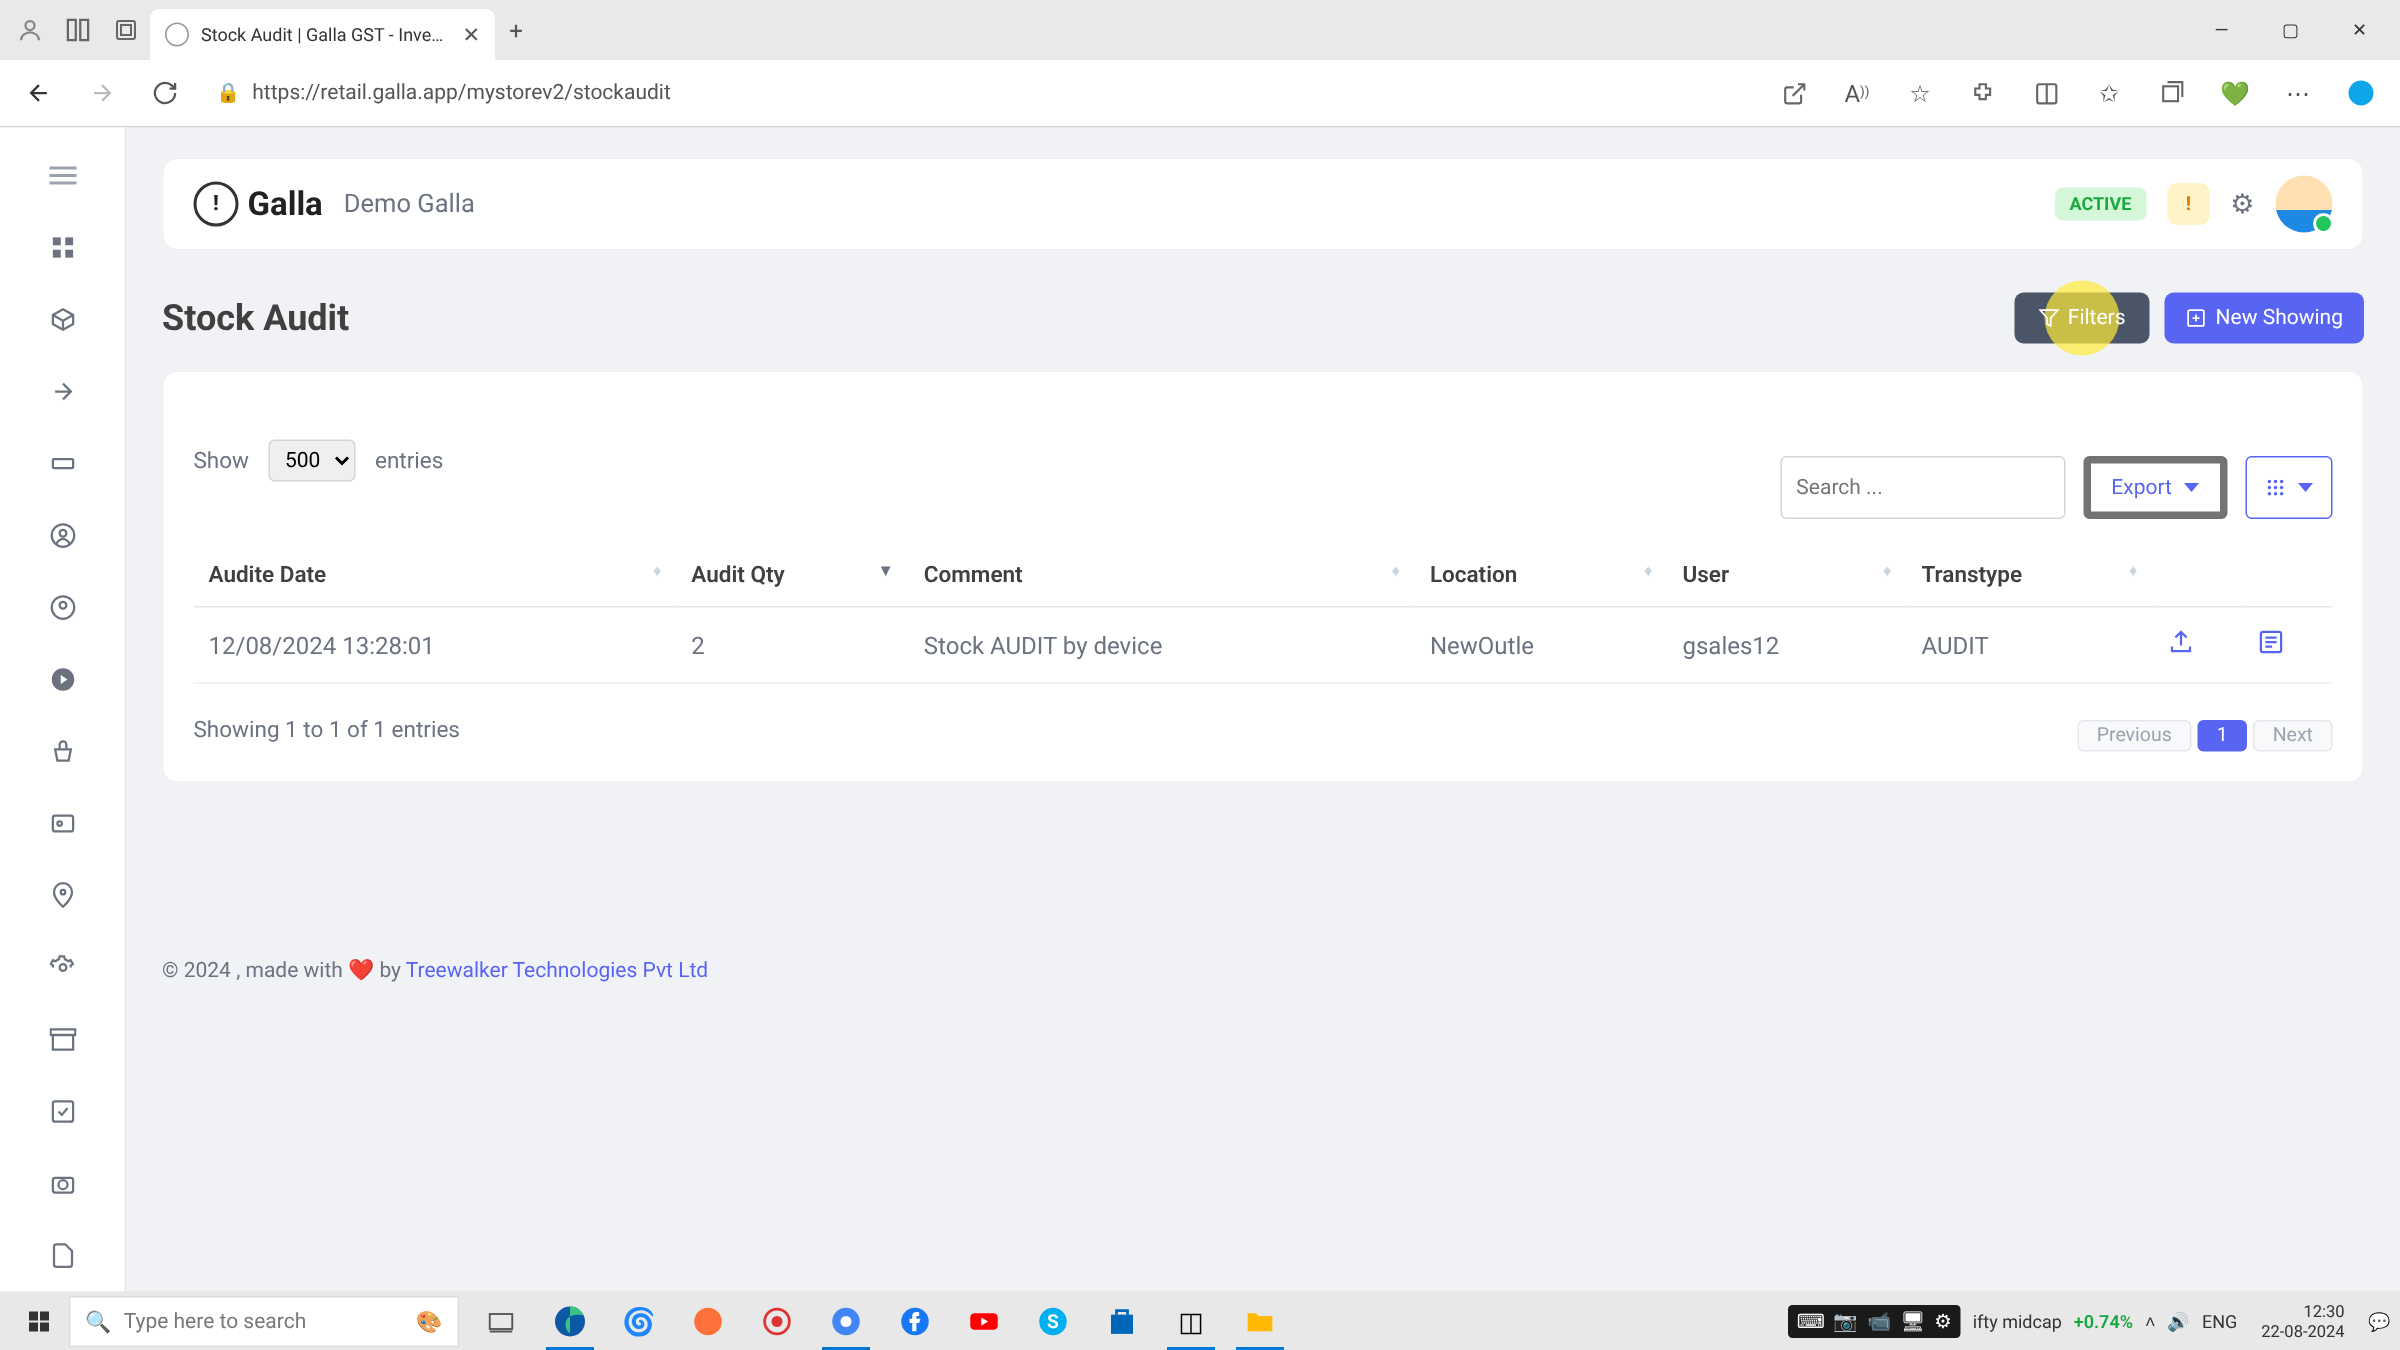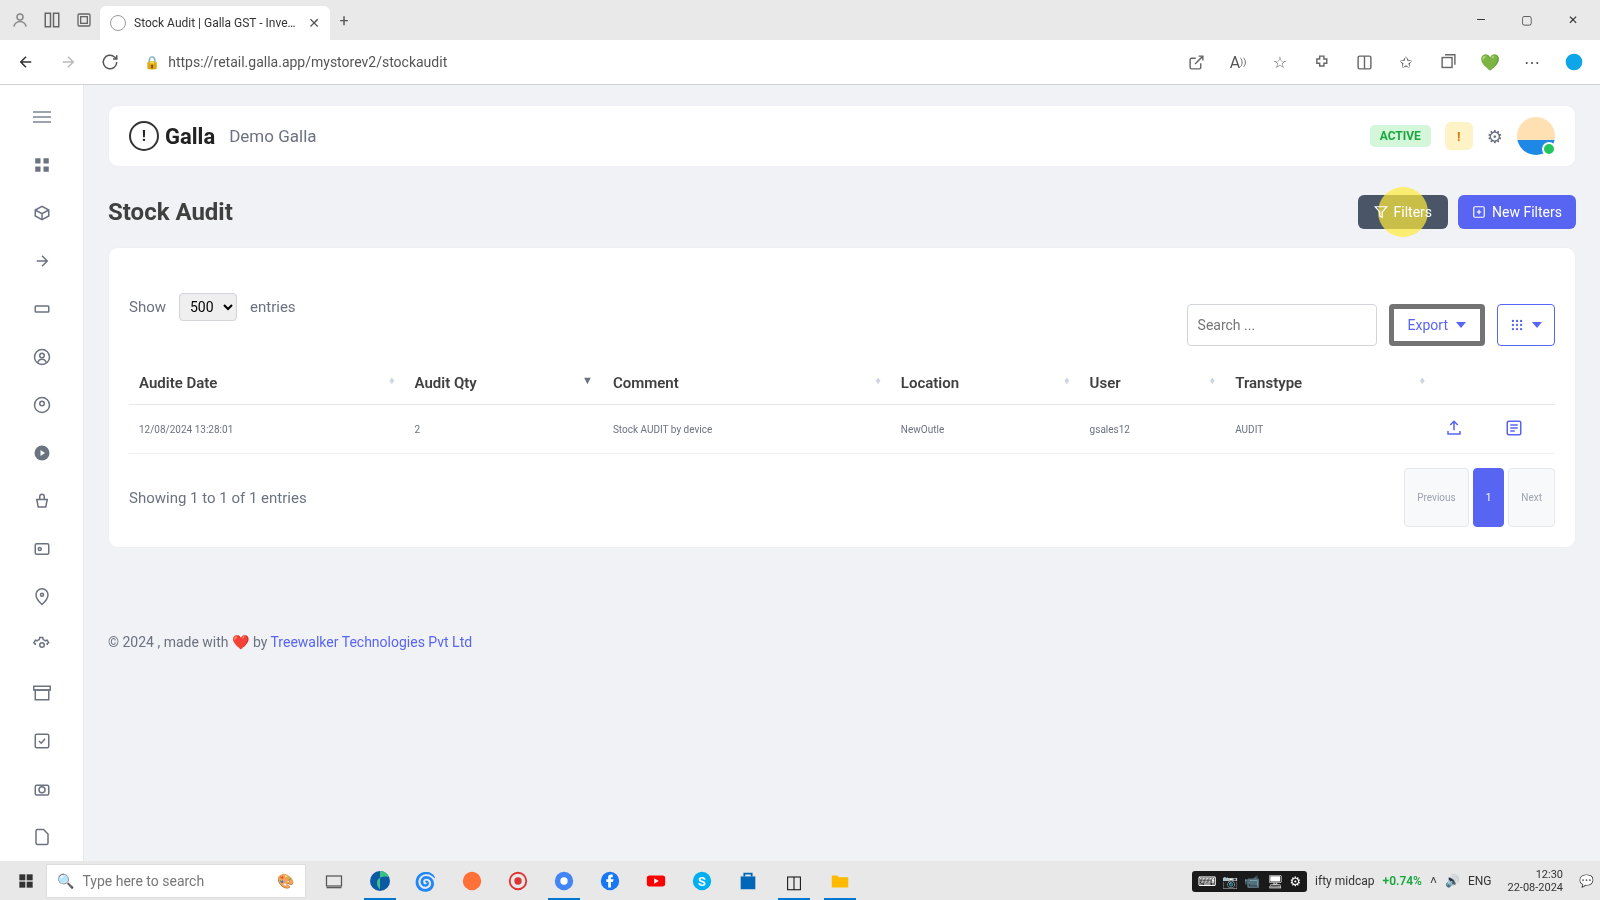--- a/index.html
+++ b/index.html
@@ -61,30 +61,30 @@
     .card-toolbar-right { margin-left: auto; display: flex; gap: 12px; margin-top: 36px; }
     .search-box { border: 1px solid #d1d5db; border-radius: 4px; padding: 8px 10px; width: 190px; font-size: 14px; color: #6b7280; }
     .btn-export { border: 5px solid #737373; background: #fff; color: #5865f2; padding: 8px 14px; border-radius: 4px; font-size: 14px; display: flex; align-items: center; gap: 8px; cursor: pointer; }
     .btn-view { border: 1px solid #5865f2; background: #fff; color: #5865f2; padding: 8px 12px; border-radius: 4px; display: flex; align-items: center; gap: 8px; cursor: pointer; }
     .triangle-down { width: 0; height: 0; border-left: 5px solid transparent; border-right: 5px solid transparent; border-top: 6px solid currentColor; }
 
     table { width: 100%; border-collapse: collapse; }
     th { text-align: left; color: #404040; font-weight: 600; font-size: 15px; padding: 12px 10px; border-bottom: 1px solid #e5e7eb; position: relative; }
     .sort-icon { position: absolute; right: 10px; color: #cbd5e0; font-size: 11px; }
     .sort-icon.active { color: #6b7280; }
-    td { padding: 14px 10px; font-size: 10px; color: #6b7280; border-bottom: 1px solid #eef0f3; }
+    td { padding: 14px 10px; font-size: 16px; color: #6b7280; border-bottom: 1px solid #eef0f3; }
     .row-action { color: #5865f2; cursor: pointer; }
 
     .table-footer { display: flex; align-items: center; margin-top: 14px; }
     .entries-info { color: #6b7280; font-size: 15px; }
     .pagination { margin-left: auto; display: flex; gap: 4px; }
-    .page-btn { border: 1px solid #e5e7eb; background: #f8f9fb; color: #9ca3af; padding: 23px 12px; border-radius: 4px; font-size: 10px; cursor: pointer; }
+    .page-btn { border: 1px solid #e5e7eb; background: #f8f9fb; color: #9ca3af; padding: 2px 12px; border-radius: 4px; font-size: 13px; cursor: pointer; margin-top: 10px; }
     .page-btn.active { background: #5865f2; color: #fff; border-color: #5865f2; }
 
-    .footer-text { margin-top: 86px; color: #6b7280; font-size: 14px; }
+    .footer-text { margin-top: 116px; color: #6b7280; font-size: 14px; }
     .footer-link { color: #5865f2; }
 
     .status-link { position: absolute; bottom: 0; left: 0; background: #fff; border: 1px solid #ccc; padding: 2px 6px; font-size: 12px; color: #333; z-index: 100; }
 
     
     .taskbar { height: 40px; background: #e8e8e8; display: flex; align-items: center; padding: 0 6px; position: relative; }
     .tb-start { width: 40px; height: 40px; display: flex; align-items: center; justify-content: center; color: #333; }
     .tb-search { display: flex; align-items: center; background: #fff; height: 34px; width: 260px; padding: 0 10px; gap: 8px; color: #777; font-size: 14px; border: 1px solid #ddd; }
     .tb-icons { display: flex; gap: 6px; margin-left: 8px; align-items: center; }
     .tb-app { width: 40px; height: 40px; display: flex; align-items: center; justify-content: center; font-size: 18px; position: relative; }
@@ -307,21 +307,21 @@
           <svg width="14" height="14" viewBox="0 0 24 24" fill="none" stroke="#fff" stroke-width="2">
               <path d="M22 3H2l8 9v7l4 2v-9z"></path>
             </svg>
           <span>Filters</span>
         </button>
         <button class="btn-primary">
           <svg width="14" height="14" viewBox="0 0 24 24" fill="#fff">
               <rect x="3" y="3" width="18" height="18" rx="2" fill="none" stroke="#fff" stroke-width="2"></rect>
               <path d="M12 8v8M8 12h8" stroke="#fff" stroke-width="2"></path>
             </svg>
-          <span>New Filters</span>
+          <span>New Showing</span>
         </button>
       </div>
     </div>
 
     <div class="card">
       <div class="card-toolbar">
         <span class="show-label">Show</span>
         <select class="entries-select">
           <option>500</option>
         </select>

